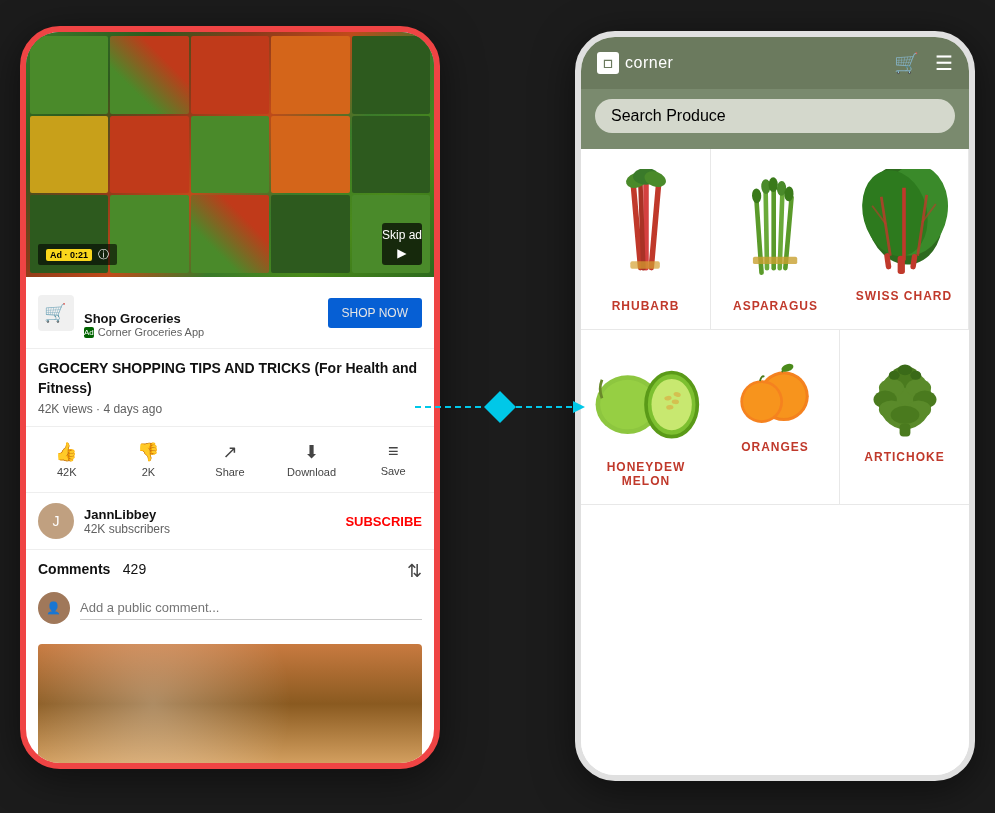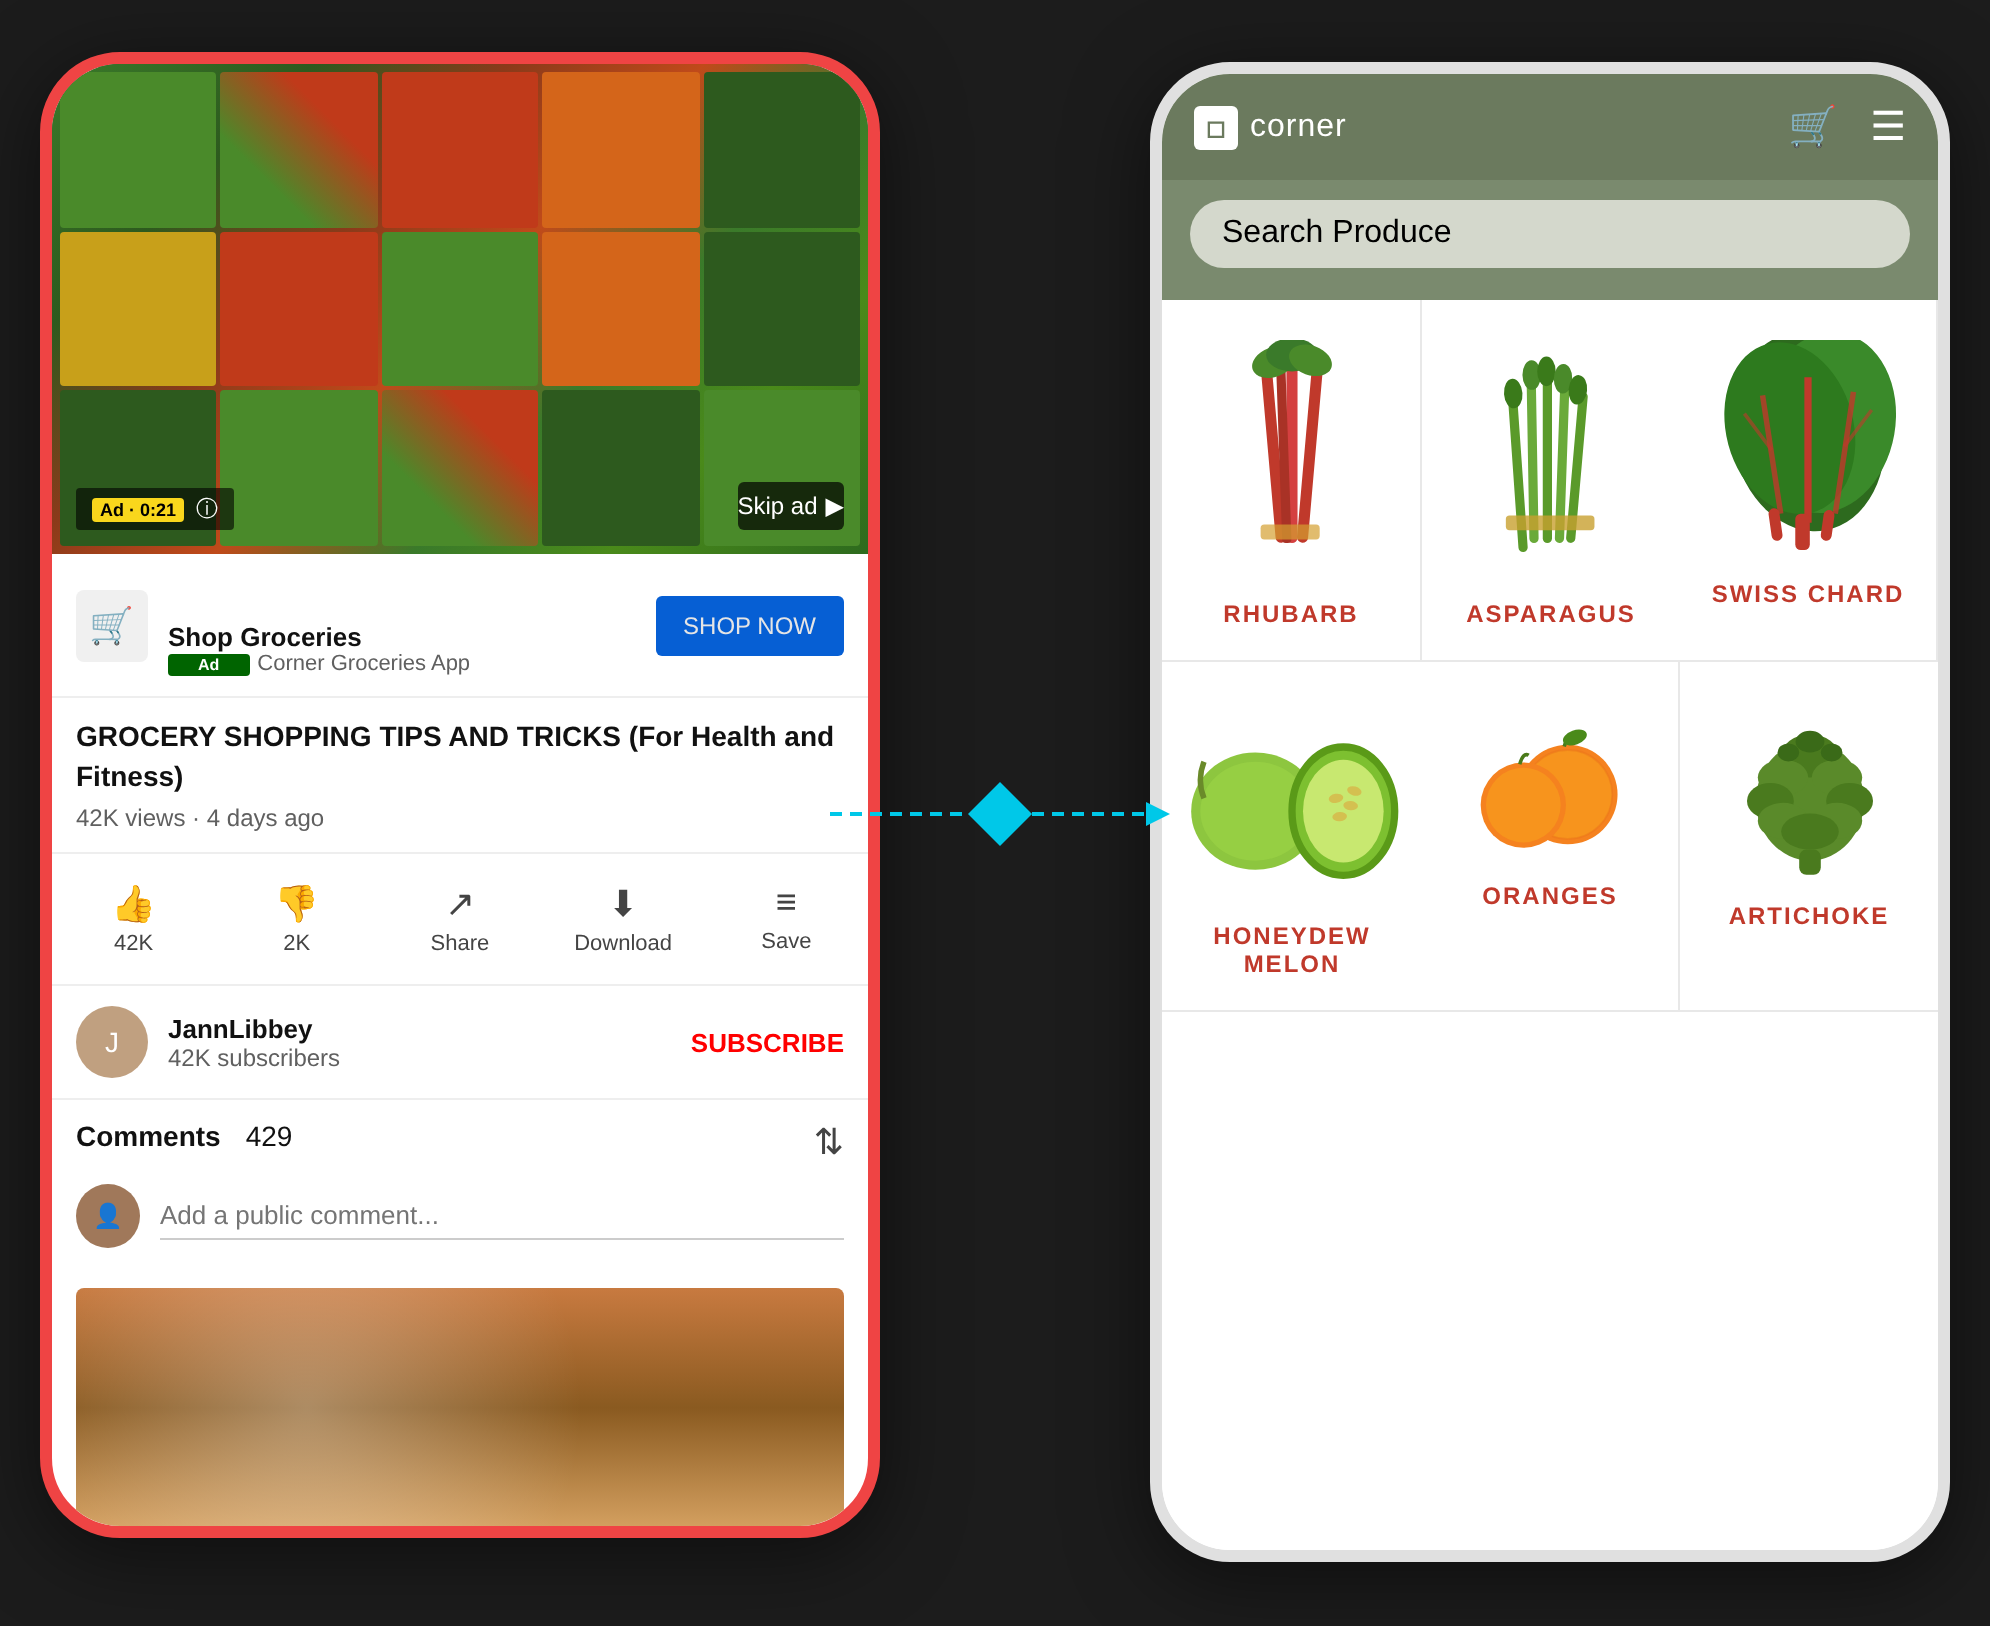--- a/index.html
+++ b/index.html
@@ -94,20 +94,21 @@
       bottom: 12px;
       right: 12px;
       background: rgba(0,0,0,0.7);
       color: #fff;
       font-size: 12px;
       padding: 5px 0;
       border-radius: 3px;
       display: flex;
       align-items: center;
       gap: 4px;
+      flex-direction: column;
     }
 
     .ad-timer {
       position: absolute;
       bottom: 12px;
       left: 12px;
       background: rgba(0,0,0,0.6);
       color: #fff;
       font-size: 11px;
       padding: 3px 8px;
@@ -164,22 +165,22 @@
       color: #606060;
       display: flex;
       align-items: center;
       gap: 4px;
     }
 
     .ad-label {
       background: #006400;
       color: #fff;
       font-size: 8px;
-      font-weight: bold;
-      padding: 1px 15px;
+      font-weight: normal;
+      padding: 1px 0;
       border-radius: 2px;
     }
 
     .shop-now-btn {
       background: #065fd4;
       color: #e5e5e5;
       font-size: 12px;
       font-weight: normal;
       padding: 8px 14px;
       border-radius: 3px;

